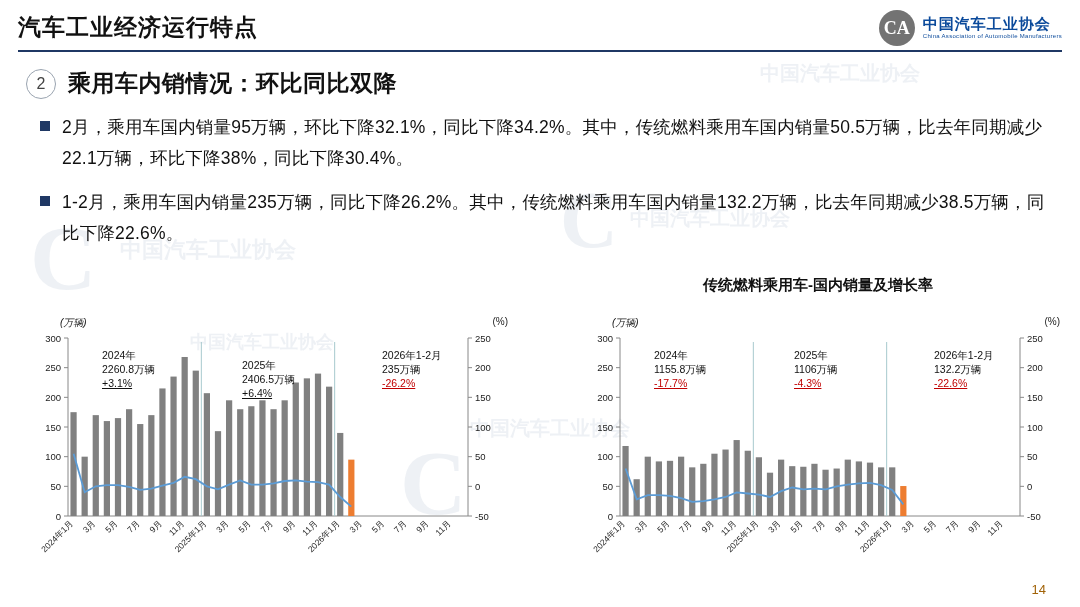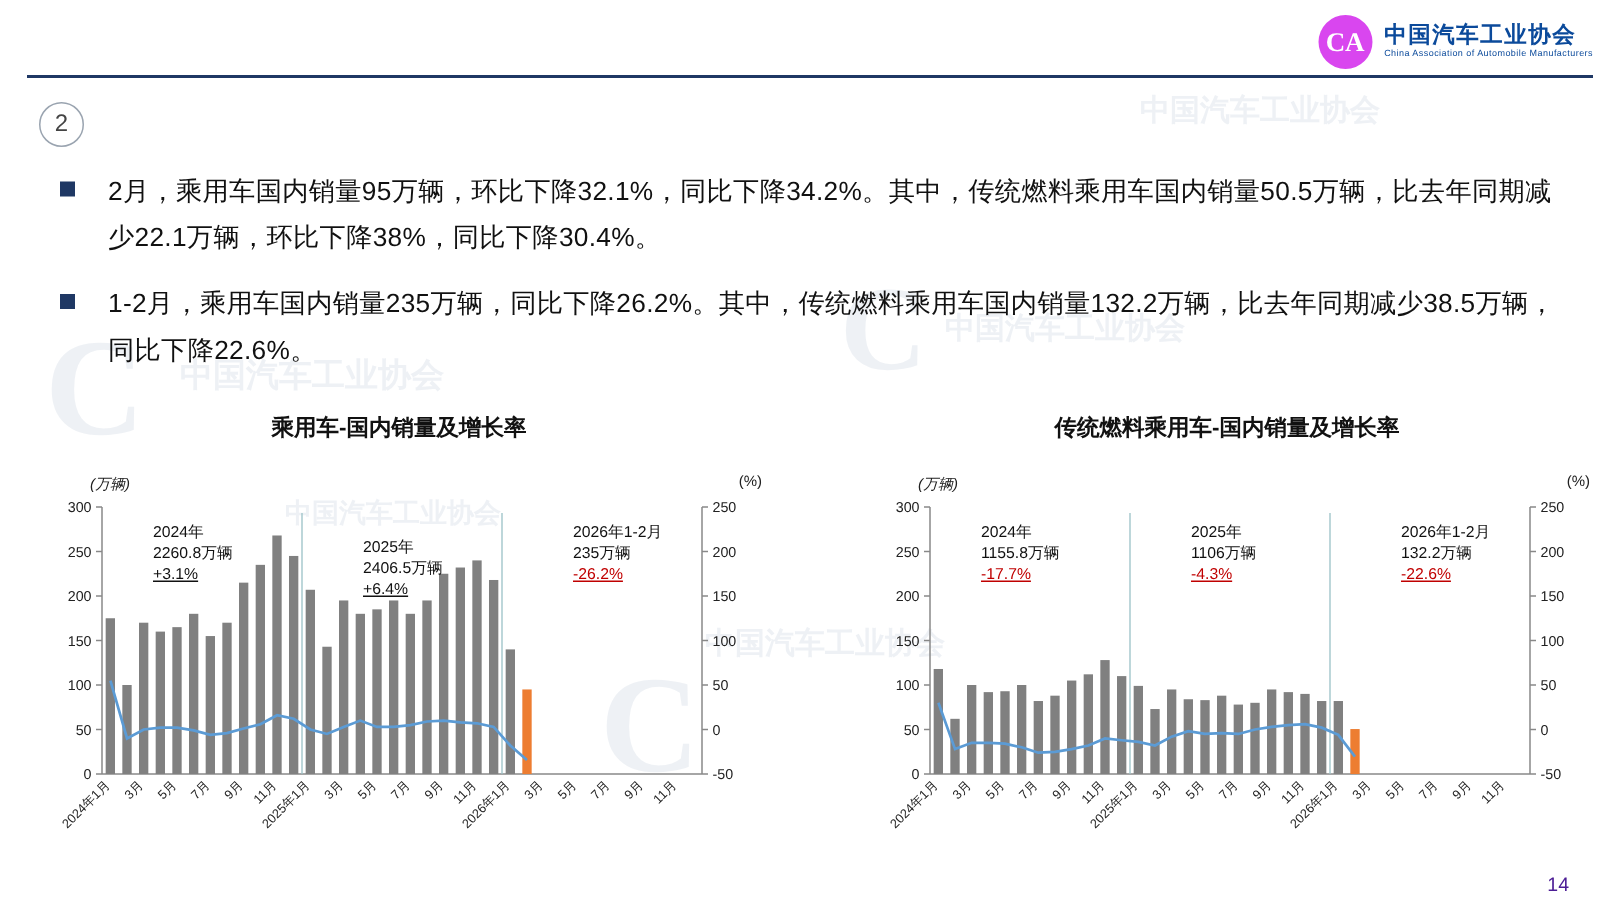--- a/index.html
+++ b/index.html
@@ -16,100 +16,101 @@
     position:absolute; left:18px; top:12px;
     font-size:23px; font-weight:bold; letter-spacing:1px; color:#111;
   }
   .header-rule {
     position:absolute; left:18px; top:50px; width:1044px; height:2px;
     background:#1f3864;
   }
   .logo-wrap { position:absolute; right:18px; top:8px; height:40px; display:flex; align-items:center; gap:8px; }
   .logo-mark {
     width:36px; height:36px; border-radius:50%;
-    background:#d946ef; color:#fff; font-size:18px; font-weight:bold;
+    background:#737373; color:#fff; font-size:18px; font-weight:bold;
     display:flex; align-items:center; justify-content:center;
     font-family:"Liberation Serif", serif;
   }
   .logo-text-cn { font-size:15px; font-weight:bold; color:#0b4a9b; letter-spacing:1px; line-height:1.1; }
   .logo-text-en { font-size:6px; color:#0b4a9b; letter-spacing:.3px; line-height:1.1; }
 
   
   .section-row { position:absolute; left:26px; top:68px; display:flex; align-items:center; gap:12px; }
   .num-badge {
     width:30px; height:30px; border-radius:50%;
     border:1.5px solid #9aa4b0; color:#444;
     display:flex; align-items:center; justify-content:center;
     font-size:16px; background:#fff;
   }
   .section-title { font-size:23px; font-weight:bold; color:#111; letter-spacing:.5px; }
 
   
   .bullets { position:absolute; left:40px; top:112px; width:1010px; }
-  .bullet { display:flex; gap:22px; margin-bottom:14px; }
+  .bullet { display:flex; gap:12px; margin-bottom:14px; }
   .bullet-mark { width:10px; height:10px; background:#1f3864; margin-top:9px; flex:0 0 10px; }
   .bullet-text { font-size:17.5px; line-height:1.75; color:#111; letter-spacing:.2px; }
 
   
   .chart-panel { position:absolute; top:276px; width:500px; height:300px; }
   .chart-left { left:16px; }
   .chart-right { left:568px; }
   .chart-title { text-align:center; font-size:15px; font-weight:bold; color:#111; }
   .unit-left { position:absolute; left:44px; top:40px; font-size:10px; color:#222;font-style:italic; }
   .unit-right { position:absolute; right:8px; top:40px; font-size:10px; color:#222; }
   .plot { position:absolute; left:0; top:54px; width:500px; height:246px; }
   .ann { position:absolute; text-align:left; font-size:10.5px; line-height:1.35; color:#111; }
   .ann .pct { color:#c00000;text-decoration:underline; }
   .ann .pct.pos { color:#111; }
-  .page-num { position:absolute; right:34px; bottom:10px; font-size:13px; color:#4c1d95; }
+  .page-num { position:absolute; right:34px; bottom:10px; font-size:13px; color:#a16207; }
 
   
   .wm { position:absolute; color:rgba(150,170,195,0.16); font-weight:bold; pointer-events:none; user-select:none; }
   .wm-c { font-family:"Liberation Serif", serif; }
 </style>
 </head>
 <body>
 
 <div class="wm wm-c" style="left:30px; top:205px; font-size:92px;">C</div>
 <div class="wm" style="left:120px; top:235px; font-size:22px;">中国汽车工业协会</div>
 <div class="wm wm-c" style="left:400px; top:430px; font-size:92px;">C</div>
 <div class="wm" style="left:470px; top:415px; font-size:20px;">中国汽车工业协会</div>
 <div class="wm wm-c" style="left:560px; top:175px; font-size:80px;">C</div>
 <div class="wm" style="left:630px; top:205px; font-size:20px;">中国汽车工业协会</div>
 <div class="wm" style="left:760px; top:60px; font-size:20px;">中国汽车工业协会</div>
 <div class="wm" style="left:190px; top:330px; font-size:18px;">中国汽车工业协会</div>
 
 <div class="header">
+  <div class="header-title">汽车工业经济运行特点</div>
   <div class="header-rule"></div>
   <div class="logo-wrap">
     <div class="logo-mark">CA</div>
     <div>
       <div class="logo-text-cn">中国汽车工业协会</div>
       <div class="logo-text-en">China Association of Automobile Manufacturers</div>
     </div>
   </div>
 </div>
 
 <div class="section-row">
   <div class="num-badge">2</div>
+  <div class="section-title">乘用车内销情况：环比同比双降</div>
 </div>
 
 <div class="bullets">
   <div class="bullet">
     <div class="bullet-mark"></div>
     <div class="bullet-text">2月，乘用车国内销量95万辆，环比下降32.1%，同比下降34.2%。其中，传统燃料乘用车国内销量50.5万辆，比去年同期减少22.1万辆，环比下降38%，同比下降30.4%。</div>
   </div>
   <div class="bullet">
     <div class="bullet-mark"></div>
     <div class="bullet-text">1-2月，乘用车国内销量235万辆，同比下降26.2%。其中，传统燃料乘用车国内销量132.2万辆，比去年同期减少38.5万辆，同比下降22.6%。</div>
   </div>
 </div>
 
 <div class="chart-panel chart-left">
-  <div class="chart-title">乘用车-国内销量及增长率</div>
   <div class="unit-left">(万辆)</div>
   <div class="unit-right">(%)</div>
   <div class="plot">
     <svg id="svg0" width="500" height="246" viewBox="0 0 500 246">
         <line x1="52" y1="8" x2="52" y2="186" stroke="#888" stroke-width="1"></line>
         <line x1="452" y1="8" x2="452" y2="186" stroke="#888" stroke-width="1"></line>
         <line x1="52" y1="186" x2="452" y2="186" stroke="#888" stroke-width="1"></line>
         <line x1="48" y1="186" x2="52" y2="186" stroke="#888" stroke-width="1"></line>
         <text x="45" y="189.5" text-anchor="end" font-size="9.5" fill="#222" font-family="&quot;Liberation Sans&quot;, sans-serif">0</text>
         <line x1="48" y1="156.33333333333334" x2="52" y2="156.33333333333334" stroke="#888" stroke-width="1"></line>

